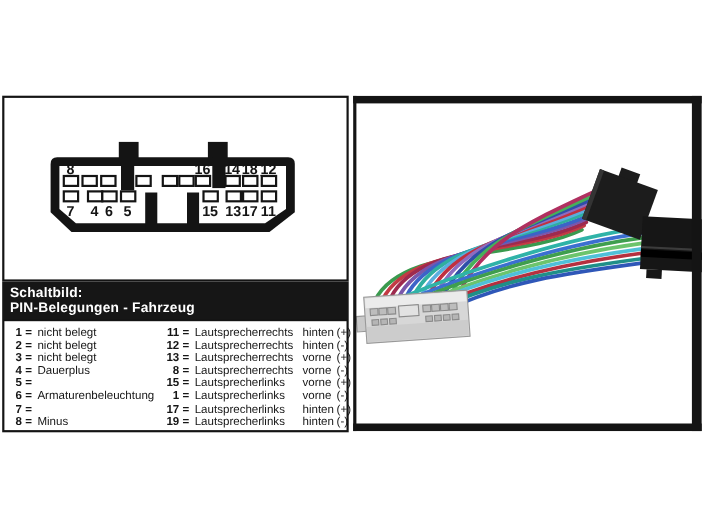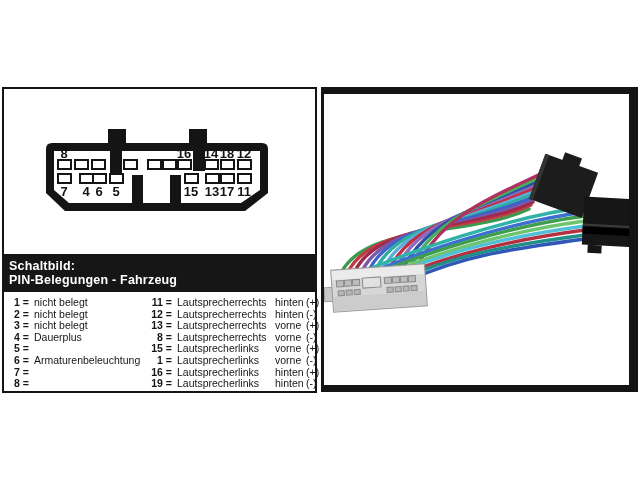--- a/index.html
+++ b/index.html
@@ -120,20 +120,21 @@
         </div>
       <div class="lrow">
           <span class="lnum">6 =</span>
           <span class="ldesc">Armaturenbeleuchtung</span>
         </div>
       <div class="lrow">
           <span class="lnum">7 =</span>
         </div>
       <div class="lrow">
           <span class="lnum">8 =</span>
+          <span class="ldesc">Minus</span>
         </div>
     </div>
     <div class="lcol lcol-right">
       <div class="lrow">
           <span class="rnum">11 =</span>
           <span class="rdev">Lautsprecher</span>
           <span class="rside">rechts</span>
           <span class="rpos">hinten</span>
           <span class="rpol">(+)</span>
         </div>
@@ -166,21 +167,21 @@
           <span class="rpol">(+)</span>
         </div>
       <div class="lrow">
           <span class="rnum">1 =</span>
           <span class="rdev">Lautsprecher</span>
           <span class="rside">links</span>
           <span class="rpos">vorne</span>
           <span class="rpol">(-)</span>
         </div>
       <div class="lrow">
-          <span class="rnum">16 =</span>
+          <span class="rnum">17 =</span>
           <span class="rdev">Lautsprecher</span>
           <span class="rside">links</span>
           <span class="rpos">hinten</span>
           <span class="rpol">(+)</span>
         </div>
       <div class="lrow">
           <span class="rnum">19 =</span>
           <span class="rdev">Lautsprecher</span>
           <span class="rside">links</span>
           <span class="rpos">hinten</span>

